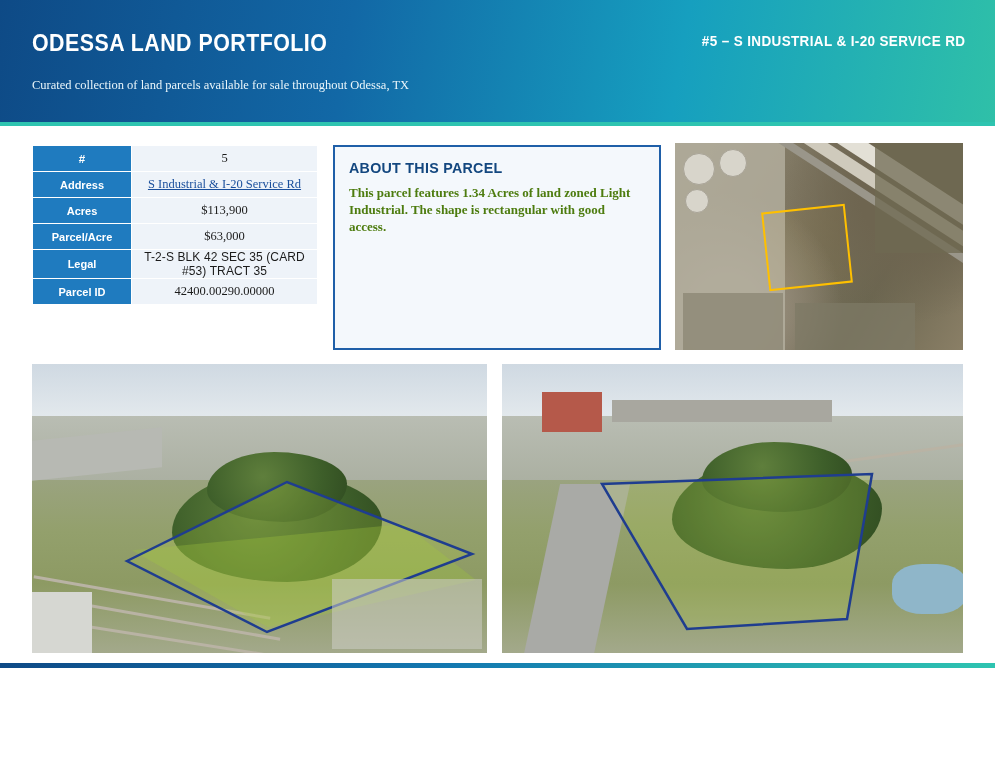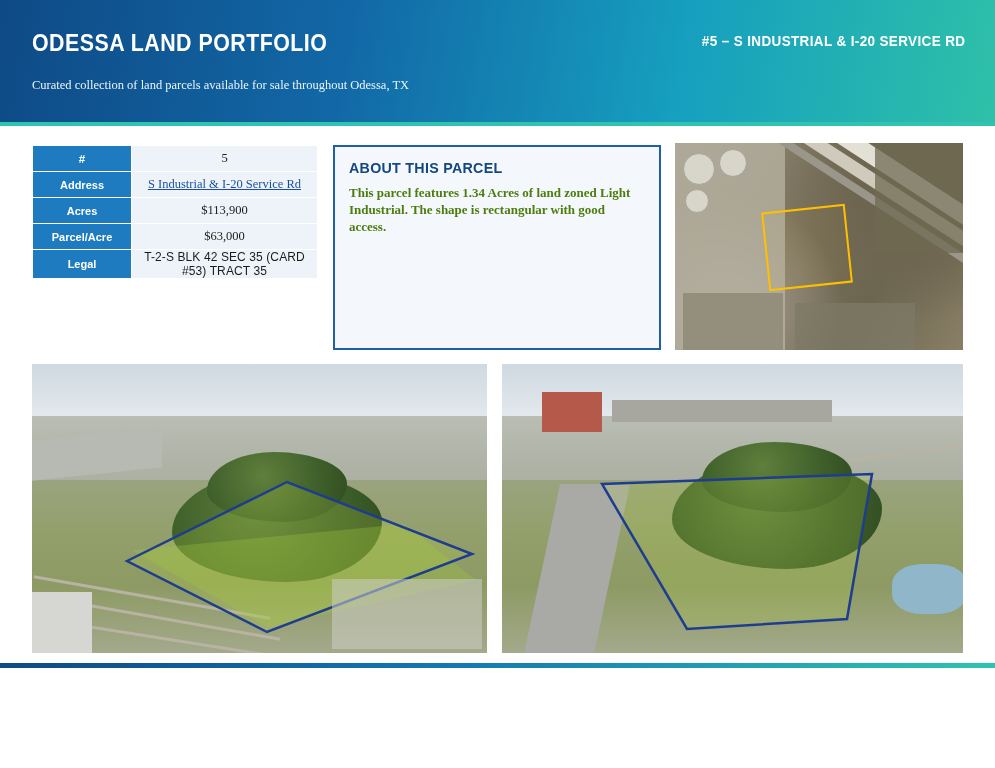--- a/index.html
+++ b/index.html
@@ -272,20 +272,24 @@
       <td class="spec-label">Acres</td>
       <td class="spec-value">$113,900</td>
     </tr>
     <tr>
       <td class="spec-label">Parcel/Acre</td>
       <td class="spec-value">$63,000</td>
     </tr>
     <tr>
       <td class="spec-label">Legal</td>
       <td class="spec-value small">T-2-S BLK 42 SEC 35 (CARD #53) TRACT 35</td>
+    </tr>
+    <tr>
+      <td class="spec-label">Parcel ID</td>
+      <td class="spec-value">42400.00290.00000</td>
     </tr>
   </tbody>
     </table>
 
   <div class="about">
     <div class="about-title">ABOUT THIS PARCEL</div>
     <p class="about-p">This parcel features 1.34 Acres of land zoned Light Industrial. The shape is rectangular with good access.</p>
   </div>
 
   <div class="photo photo-aerial">

